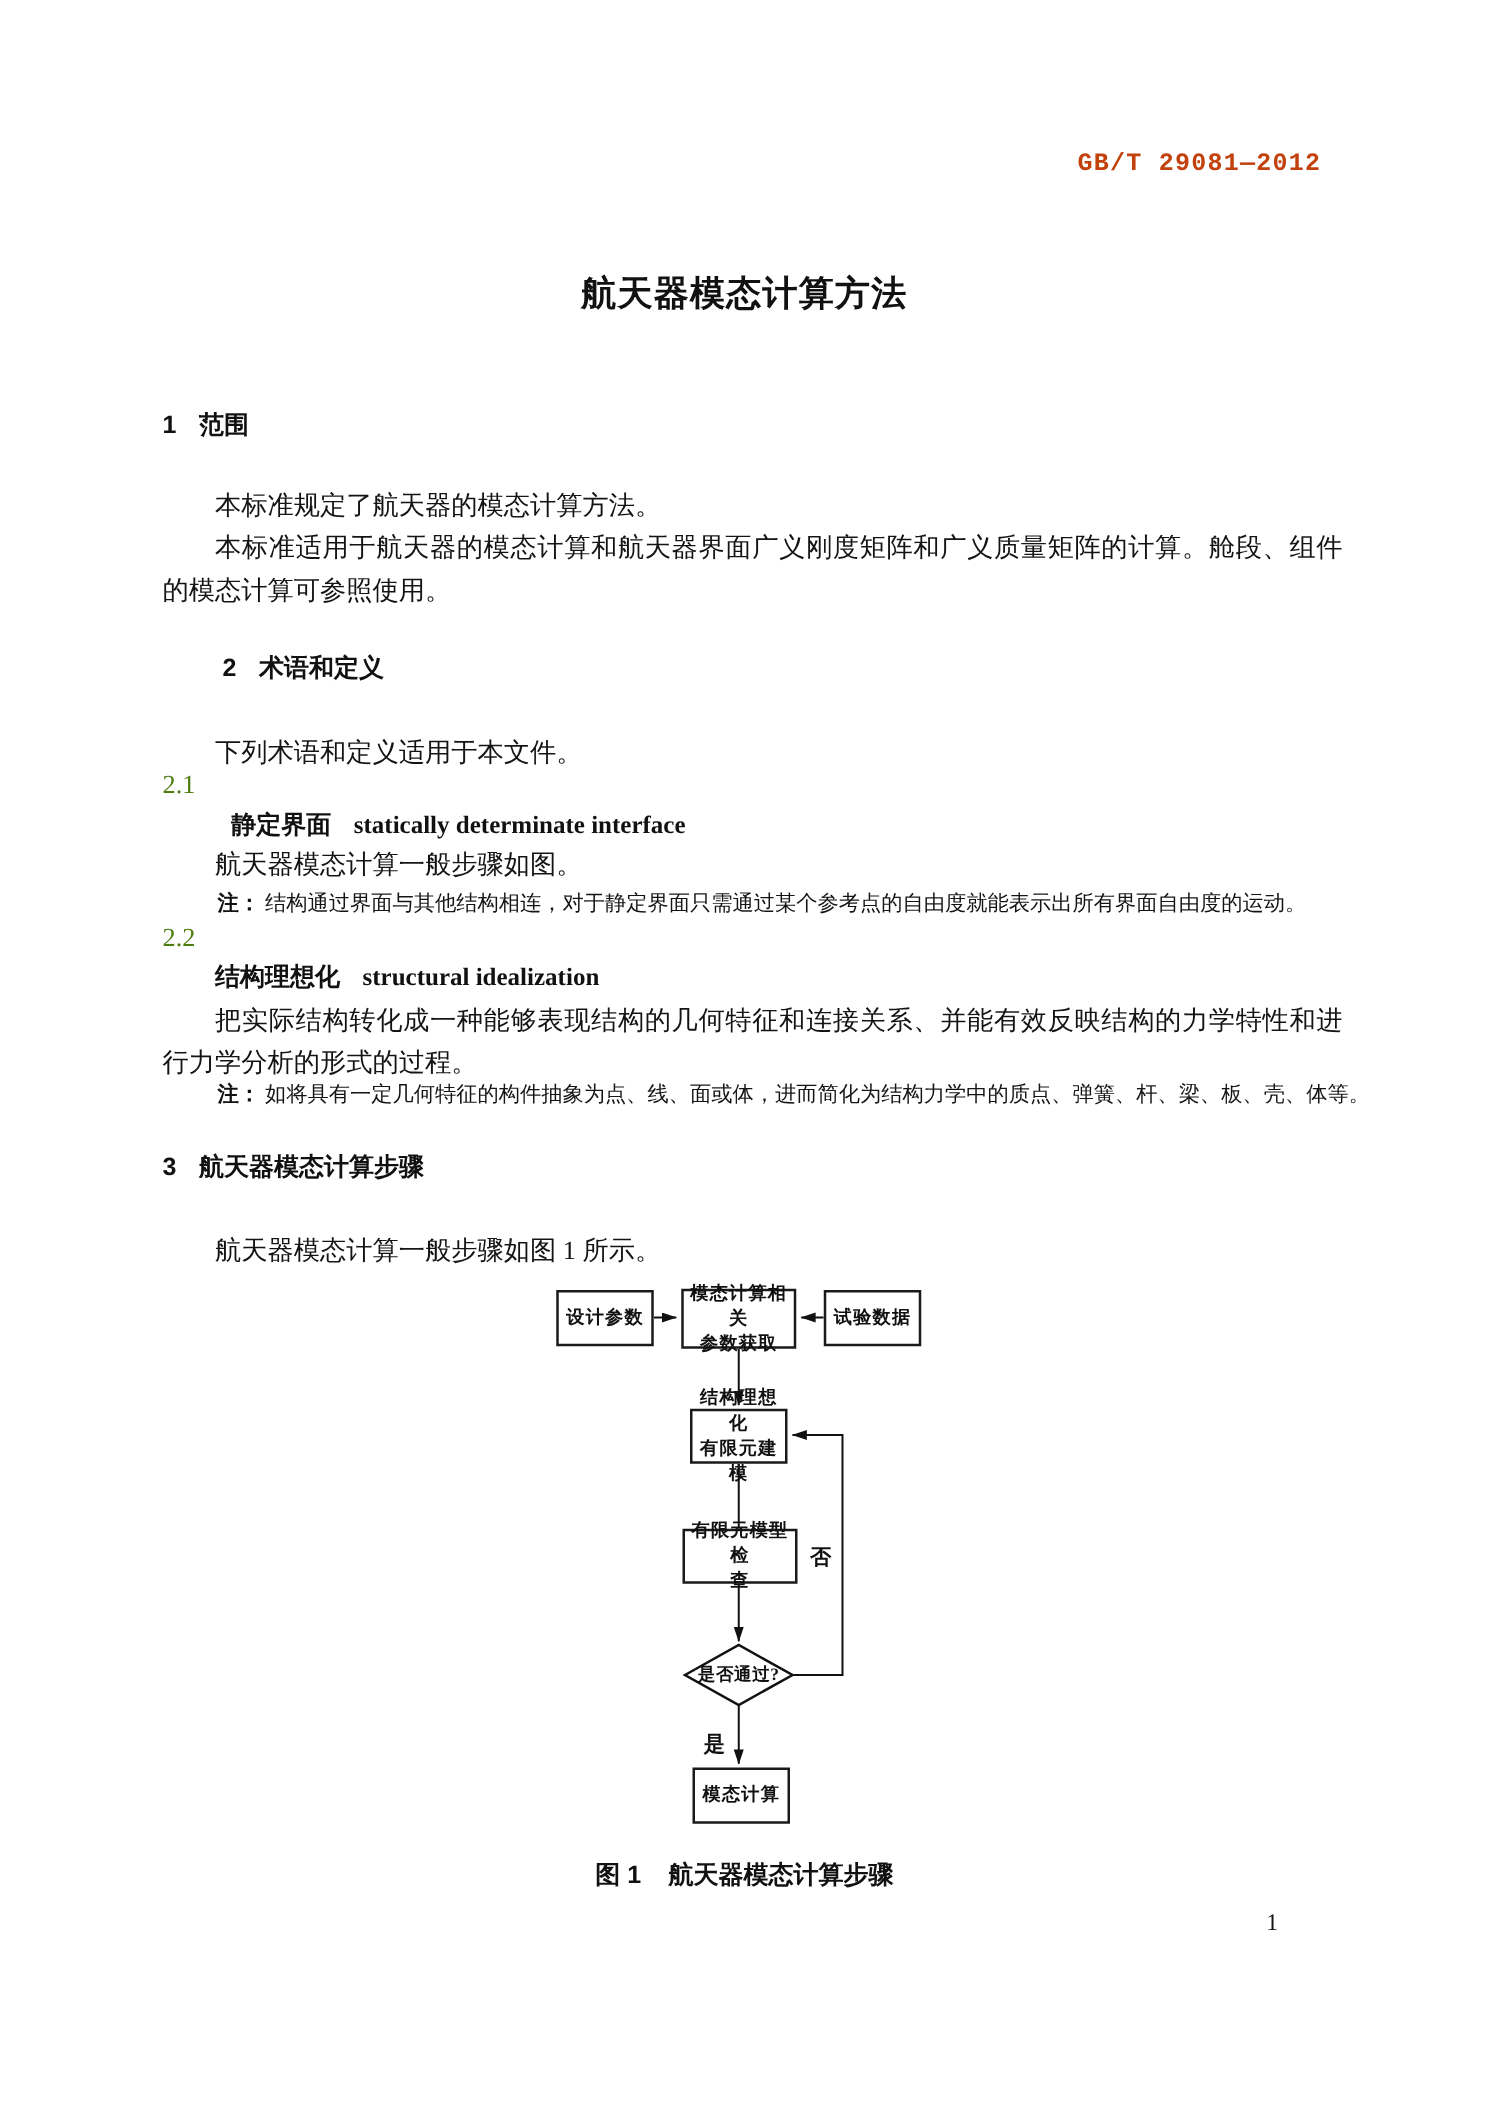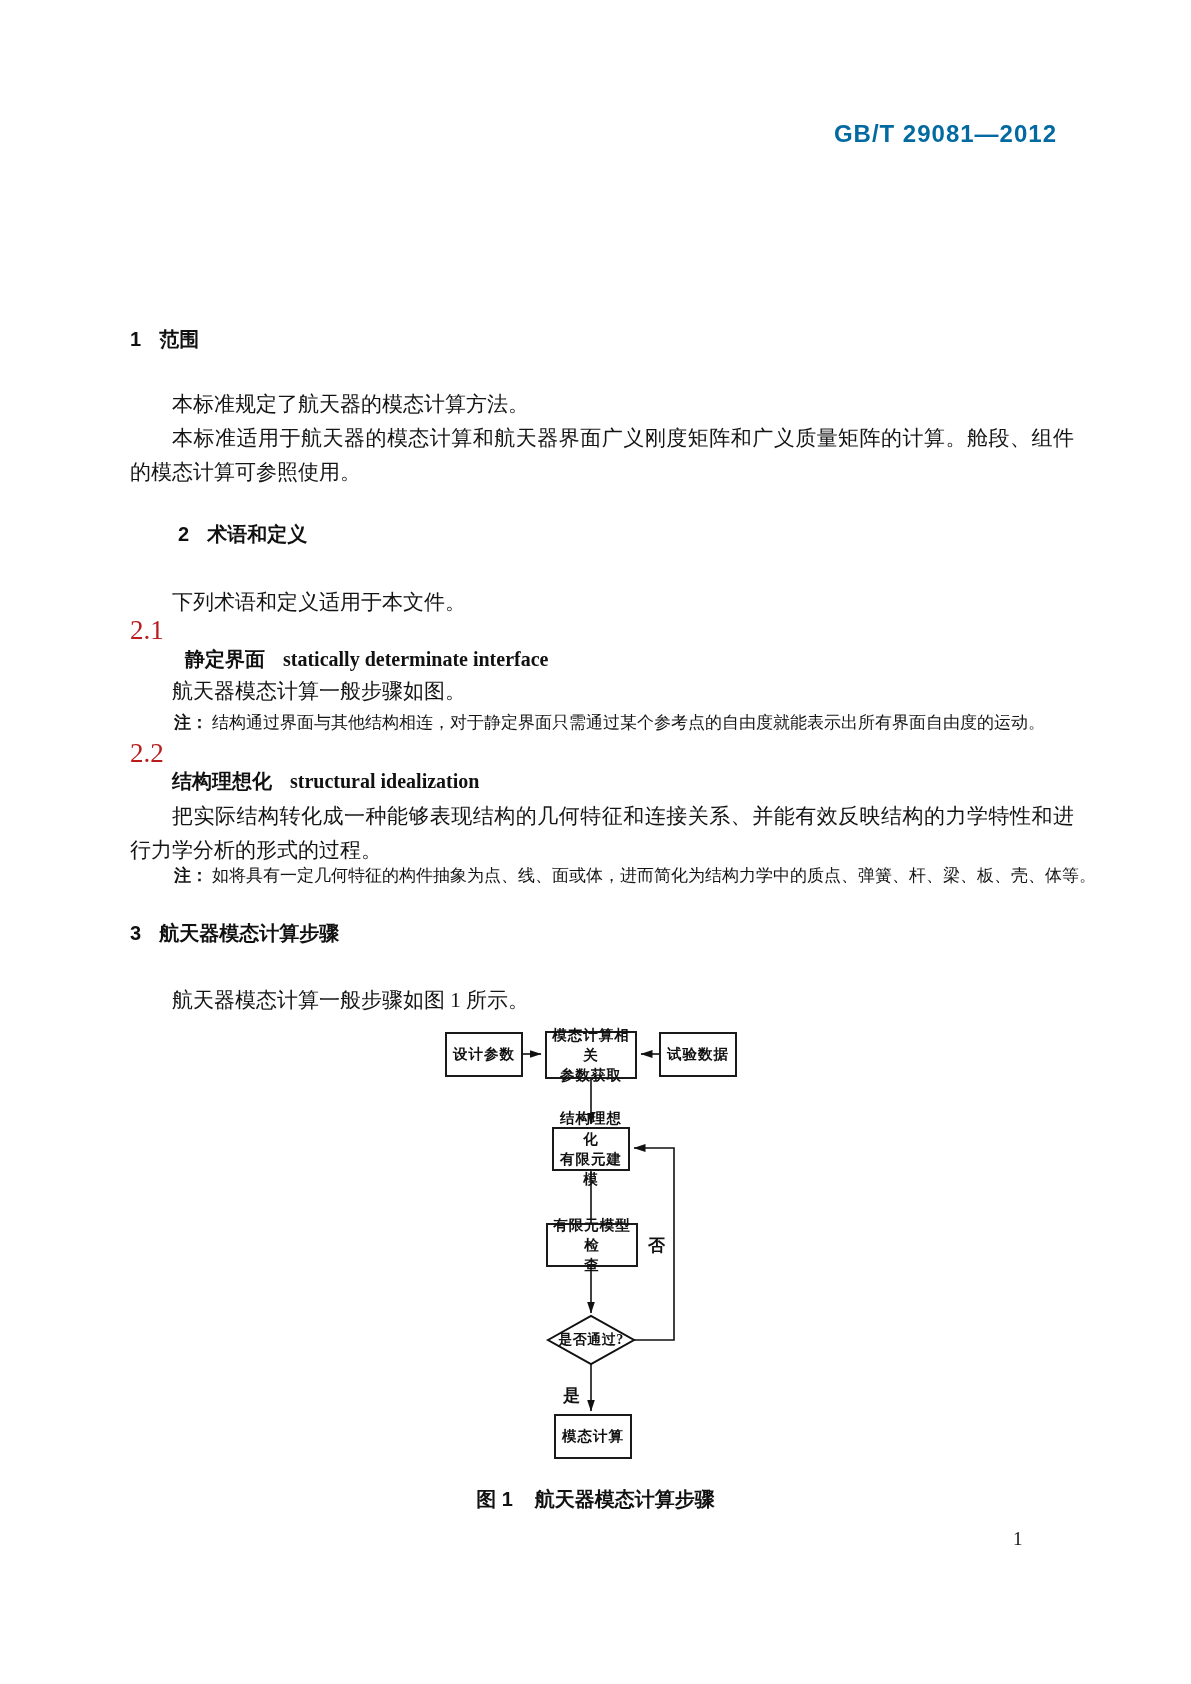--- a/index.html
+++ b/index.html
@@ -2,39 +2,39 @@
 <html><head>
 <meta charset="utf-8">
 <style>
   html,body{margin:0;padding:0;background:#ffffff;}
   .page{
     position:relative;width:1191px;height:1684px;background:#fff;
     font-family:"Liberation Serif","DejaVu Serif",serif;color:#141414;overflow:hidden;
   }
   .header-code{
     position:absolute;top:120px;right:134px;
-    font-family:Liberation Sans, sans-serif;
-    font-weight:700;font-size:24px;letter-spacing:1px;color:#0369a1;
+    font-family:Liberation Mono, monospace;
+    font-weight:700;font-size:20px;letter-spacing:1px;color:#c2410c;
   }
   .doc-title{
     position:absolute;top:216px;left:0;width:1191px;margin:0;
     text-align:center;font-family:"Liberation Sans","DejaVu Sans",sans-serif;
     font-weight:700;font-size:28px;letter-spacing:1px;color:#111;
   }
   .h-sec{
     position:absolute;font-family:"Liberation Sans","DejaVu Sans",sans-serif;
     font-weight:700;font-size:20px;color:#111;white-space:nowrap;
   }
   .h-sec .h-num{display:inline-block;margin-right:18px;}
   .body-para{
     position:absolute;margin:0;font-size:21px;line-height:34px;
     text-align:justify;text-indent:2em;color:#141414;
   }
   .plain-line{position:absolute;margin:0;font-size:21px;line-height:30px;white-space:nowrap;}
-  .term-num{position:absolute;font-size:27px;color:#b91c1c;}
+  .term-num{position:absolute;font-size:21px;color:#4d7c0f;}
   .term-line{position:absolute;font-size:20px;white-space:nowrap;}
   .term-zh{font-family:"Liberation Sans","DejaVu Sans",sans-serif;font-weight:700;color:#111;}
   .term-en{font-family:"Liberation Serif","DejaVu Serif",serif;font-weight:700;margin-left:18px;color:#111;}
   .note{position:absolute;margin:0;font-size:17px;line-height:26px;color:#141414;white-space:nowrap;}
   .note-label{font-family:"Liberation Sans","DejaVu Sans",sans-serif;font-weight:700;margin-right:4px;color:#111;}
   .flow-lines{position:absolute;}
   .flow-box{
     position:absolute;box-sizing:border-box;border:2px solid #1a1a1a;background:#fff;
     display:flex;align-items:center;justify-content:center;text-align:center;
     font-size:14.5px;line-height:1.4;letter-spacing:1px;font-weight:600;
@@ -53,20 +53,21 @@
   .fig-caption .cap-prefix{display:inline-block;margin-right:22px;}
   .page-number{position:absolute;font-size:19px;color:#141414;}
 </style>
 </head>
 <body>
 
 <div class="page">
 
   <div class="header-code">GB/T 29081—2012</div>
 
+  <h1 class="doc-title">航天器模态计算方法</h1>
 
   <div class="h-sec" style="left:130px;top:326px;">
     <span class="h-num">1</span><span>范围</span>
   </div>
   <p class="body-para" style="left:130px;top:387px;width:944px;">本标准规定了航天器的模态计算方法。</p>
   <p class="body-para" style="left:130px;top:421px;width:944px;">本标准适用于航天器的模态计算和航天器界面广义刚度矩阵和广义质量矩阵的计算。舱段、组件的模态计算可参照使用。</p>
 
   <div class="h-sec" style="left:130px;top:521px;margin-left:48px;">
     <span class="h-num">2</span><span>术语和定义</span>
   </div>

